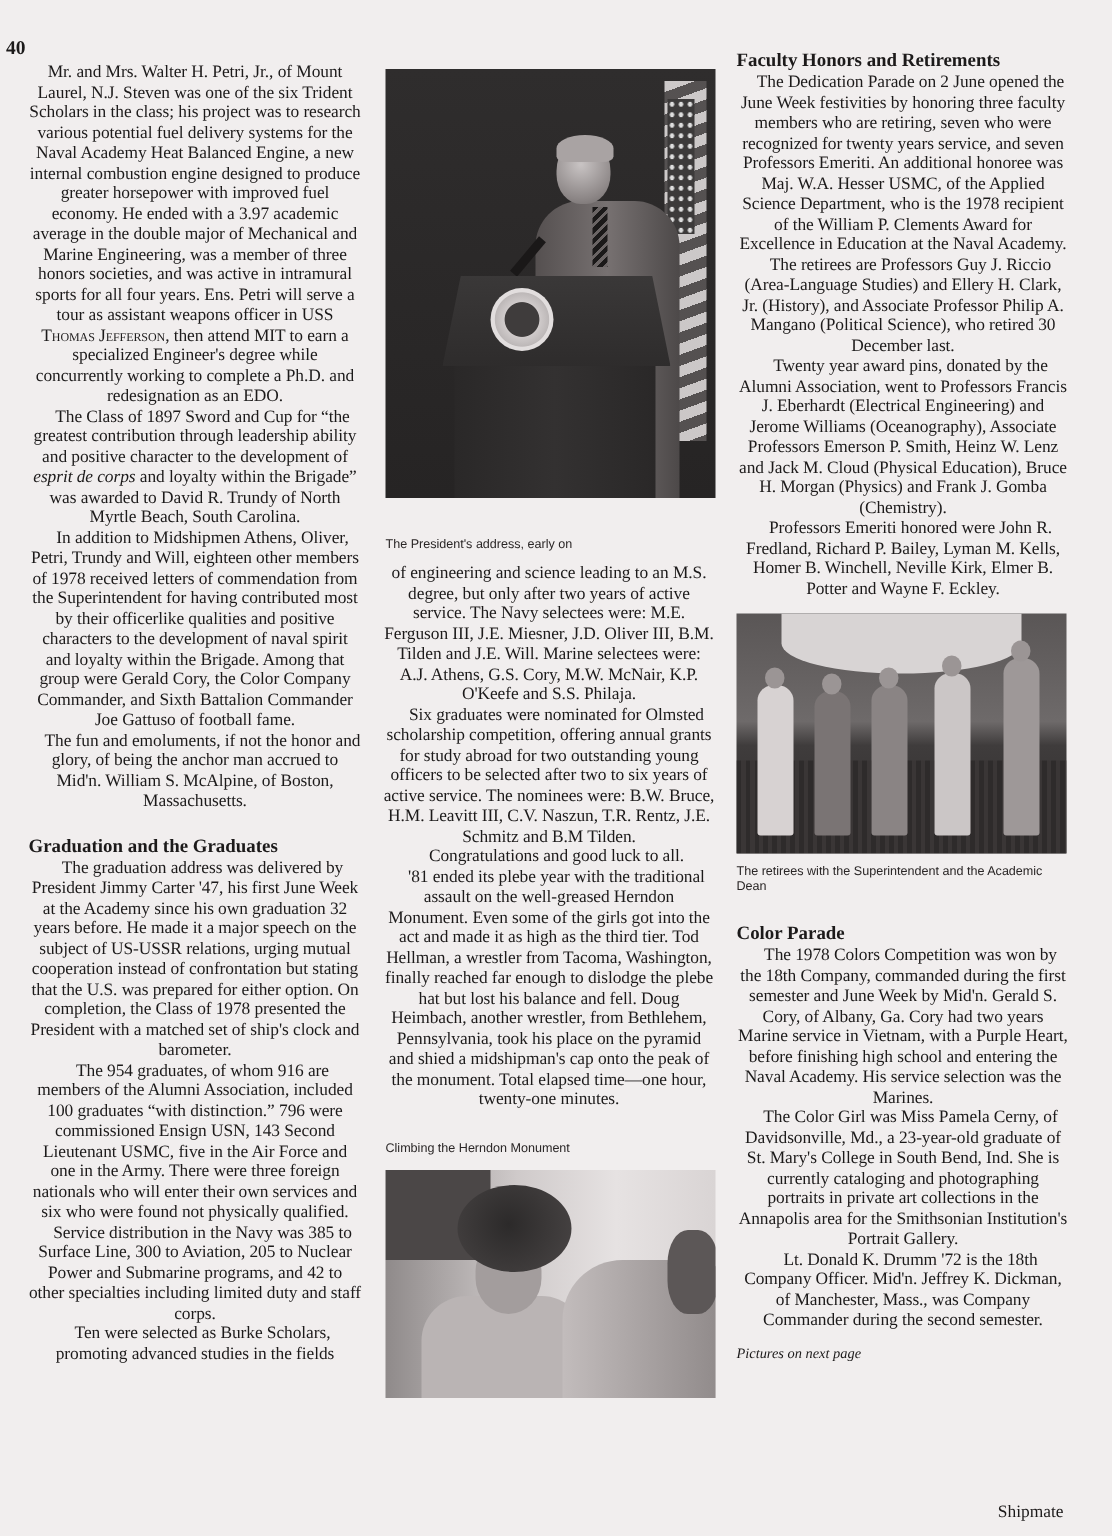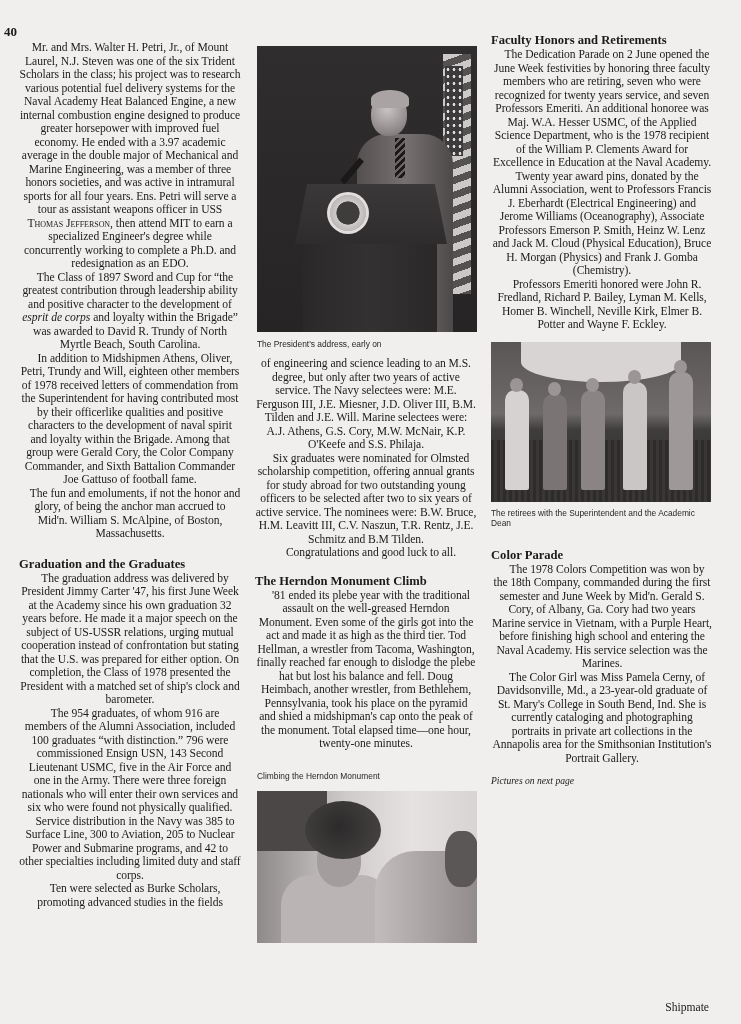--- a/index.html
+++ b/index.html
@@ -164,41 +164,41 @@
     <div class="flag-stars"></div>
     <div class="body"></div>
     <div class="head"></div>
     <div class="hair"></div>
     <div class="tie"></div>
     <div class="mic"></div>
     <div class="podium-top"></div>
     <div class="podium-base"></div>
     <div class="seal"></div>
   </div>
-  <div class="caption" style="margin:7px 0 8px 2px">The President's address, early on</div>
+  <div class="caption" style="margin:25px 0 8px 2px">The President's address, early on</div>
   <p class="noindent">of engineering and science leading to an M.S. degree, but only after two years of active service. The Navy selectees were: M.E. Ferguson III, J.E. Miesner, J.D. Oliver III, B.M. Tilden and J.E. Will. Marine selectees were: A.J. Athens, G.S. Cory, M.W. McNair, K.P. O'Keefe and S.S. Philaja.</p>
   <p>Six graduates were nominated for Olmsted scholarship competition, offering annual grants for study abroad for two outstanding young officers to be selected after two to six years of active service. The nominees were: B.W. Bruce, H.M. Leavitt III, C.V. Naszun, T.R. Rentz, J.E. Schmitz and B.M Tilden.</p>
   <p>Congratulations and good luck to all.</p>
 
-  <h2 style="margin-top:14px">The Herndon Monument Climb</h2>
   <p>'81 ended its plebe year with the traditional assault on the well-greased Herndon Monument. Even some of the girls got into the act and made it as high as the third tier. Tod Hellman, a wrestler from Tacoma, Washington, finally reached far enough to dislodge the plebe hat but lost his balance and fell. Doug Heimbach, another wrestler, from Bethlehem, Pennsylvania, took his place on the pyramid and shied a midshipman's cap onto the peak of the monument. Total elapsed time—one hour, twenty-one minutes.</p>
   <div class="caption" style="margin:20px 0 0 2px">Climbing the Herndon Monument</div>
   <div class="photo photo-herndon">
     <div class="dark-corner"></div>
     <div class="torso"></div>
     <div class="face"></div>
     <div class="hair"></div>
     <div class="man"></div>
     <div class="man-head"></div>
   </div>
 </div>
 
 <div class="col col-right" style="top:33px">
   <h2>Faculty Honors and Retirements</h2>
   <p>The Dedication Parade on 2 June opened the June Week festivities by honoring three faculty members who are retiring, seven who were recognized for twenty years service, and seven Professors Emeriti. An additional honoree was Maj. W.A. Hesser USMC, of the Applied Science Department, who is the 1978 recipient of the William P. Clements Award for Excellence in Education at the Naval Academy.</p>
+  <p>The retirees are Professors Guy J. Riccio (Area-Language Studies) and Ellery H. Clark, Jr. (History), and Associate Professor Philip A. Mangano (Political Science), who retired 30 December last.</p>
   <p>Twenty year award pins, donated by the Alumni Association, went to Professors Francis J. Eberhardt (Electrical Engineering) and Jerome Williams (Oceanography), Associate Professors Emerson P. Smith, Heinz W. Lenz and Jack M. Cloud (Physical Education), Bruce H. Morgan (Physics) and Frank J. Gomba (Chemistry).</p>
   <p>Professors Emeriti honored were John R. Fredland, Richard P. Bailey, Lyman M. Kells, Homer B. Winchell, Neville Kirk, Elmer B. Potter and Wayne F. Eckley.</p>
 
   <div class="photo photo-retirees">
     <div class="sky"></div>
     <div class="lawn"></div>
     <div class="person" style="left:14px;height:100px;background:#d7d2d2">
         <div class="hd"></div>
       </div>
     <div class="person" style="left:52px;height:96px;background:#7a7474">
@@ -212,16 +212,17 @@
       </div>
     <div class="person" style="left:178px;height:118px;background:#9e9898">
         <div class="hd"></div>
       </div>
   </div>
   <div class="caption" style="margin:6px 0 0 0">The retirees with the Superintendent and the Academic Dean</div>
 
   <h2 style="margin-top:20px">Color Parade</h2>
   <p>The 1978 Colors Competition was won by the 18th Company, commanded during the first semester and June Week by Mid'n. Gerald S. Cory, of Albany, Ga. Cory had two years Marine service in Vietnam, with a Purple Heart, before finishing high school and entering the Naval Academy. His service selection was the Marines.</p>
   <p>The Color Girl was Miss Pamela Cerny, of Davidsonville, Md., a 23-year-old graduate of St. Mary's College in South Bend, Ind. She is currently cataloging and photographing portraits in private art collections in the Annapolis area for the Smithsonian Institution's Portrait Gallery.</p>
+  <p>Lt. Donald K. Drumm '72 is the 18th Company Officer. Mid'n. Jeffrey K. Dickman, of Manchester, Mass., was Company Commander during the second semester.</p>
   <div class="next-page">Pictures on next page</div>
 </div>
 
 <div class="shipmate-sig">Shipmate</div>
 
 </body></html>

